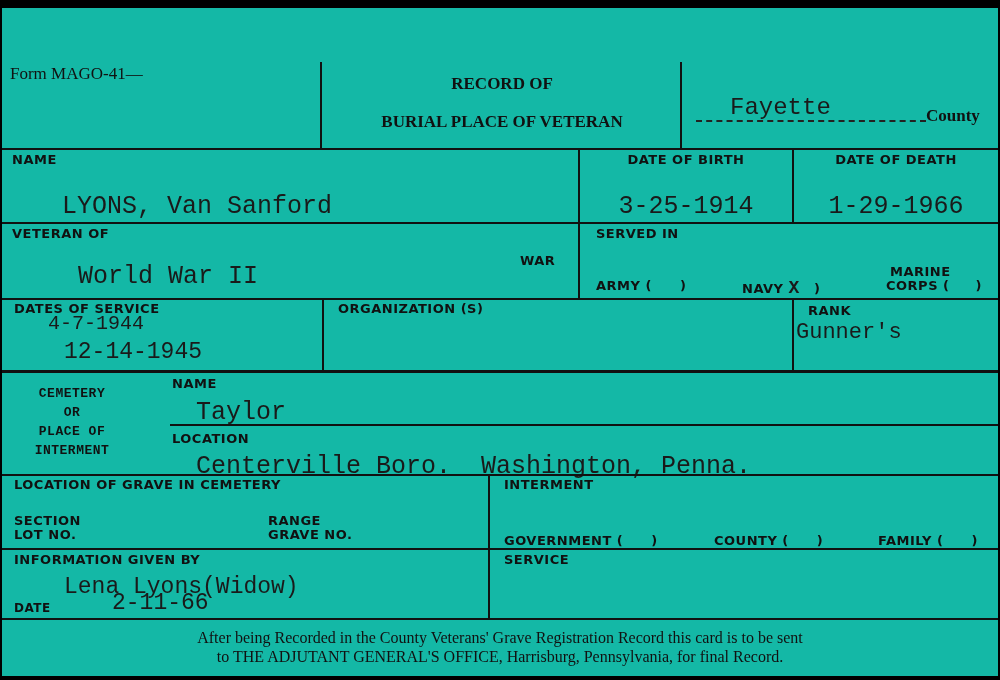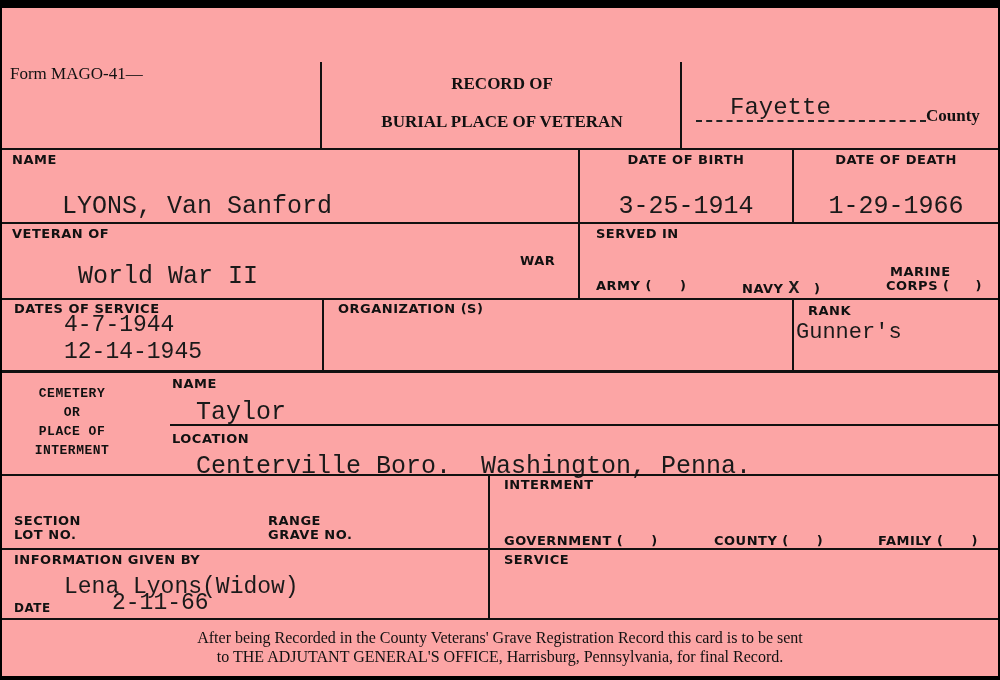--- a/index.html
+++ b/index.html
@@ -1,17 +1,17 @@
 <!DOCTYPE html>
 <html><head>
 <meta charset="utf-8">
 <style>
   html, body { margin: 0; padding: 0; }
   body { width: 1000px; height: 680px; background: #000; position: relative; overflow: hidden; }
-  .card { position: absolute; left: 2px; top: 8px; width: 996px; height: 668px; background: #fca5a5; color: #111; }
+  .card { position: absolute; left: 2px; top: 8px; width: 996px; height: 668px; background: #14b8a6; color: #111; }
   .abs { position: absolute; }
   .hl { position: absolute; background: #111; height: 2px; }
   .vl { position: absolute; background: #111; width: 2px; }
   .serif { font-family: "Liberation Serif", "DejaVu Serif", serif; }
   .lbl { font-family: "DejaVu Sans", "Liberation Sans", sans-serif; font-weight: bold; font-size: 13px; letter-spacing: 0.5px; line-height: 1; white-space: nowrap; }
   .tw { font-family: "Liberation Mono", "DejaVu Sans Mono", monospace; font-size: 25px; line-height: 1; white-space: nowrap; color: #1a1a1a; }
   .center { text-align: center; }
 </style>
 </head>
 <body>
@@ -55,21 +55,21 @@
     <span class="tw" style="font-size:18px;font-weight:bold;">X</span><span style="margin-left:14px;">)</span>
   </div>
   <div class="abs lbl" style="left:884px;top:257px;line-height:14px;">
     <div style="padding-left:4px;">MARINE</div>
     <div><span>CORPS (</span><span style="margin-left:26px;">)</span></div>
   </div>
 
   <div class="hl" style="left:0;top:290px;width:996px;"></div>
 
   <div class="abs lbl" style="left:12px;top:294px;">DATES OF SERVICE</div>
-  <div class="abs tw" style="left:62px;top:306px;font-size:23px;">4-7-1944</div>
+  <div class="abs tw" style="left:46px;top:306px;font-size:20px;">4-7-1944</div>
   <div class="abs tw" style="left:62px;top:333px;font-size:23px;">12-14-1945</div>
   <div class="vl" style="left:320px;top:290px;height:74px;"></div>
   <div class="abs lbl" style="left:336px;top:294px;">ORGANIZATION (S)</div>
   <div class="abs tw" style="left:336px;top:320px;"></div>
   <div class="vl" style="left:790px;top:290px;height:74px;"></div>
   <div class="abs lbl" style="left:806px;top:296px;">RANK</div>
   <div class="abs tw" style="left:794px;top:312px;font-size:22px;line-height:26px;">
     <div>Gunner's</div>
   </div>
 
@@ -82,20 +82,21 @@
     <div>INTERMENT</div>
   </div>
   <div class="abs lbl" style="left:170px;top:369px;">NAME</div>
   <div class="abs tw" style="left:194px;top:392px;">Taylor</div>
   <div class="hl" style="left:168px;top:416px;width:828px;"></div>
   <div class="abs lbl" style="left:170px;top:424px;">LOCATION</div>
   <div class="abs tw" style="left:194px;top:446px;white-space:pre;">Centerville Boro.  Washington, Penna.</div>
 
   <div class="hl" style="left:0;top:466px;width:996px;"></div>
 
+  <div class="abs lbl" style="left:12px;top:470px;">LOCATION OF GRAVE IN CEMETERY</div>
   <div class="abs lbl" style="left:12px;top:506px;line-height:14px;">
     <div>SECTION</div>
     <div>LOT NO.</div>
   </div>
   <div class="abs lbl" style="left:266px;top:506px;line-height:14px;">
     <div>RANGE</div>
     <div>GRAVE NO.</div>
   </div>
   <div class="vl" style="left:486px;top:466px;height:146px;"></div>
   <div class="abs lbl" style="left:502px;top:470px;">INTERMENT</div>

